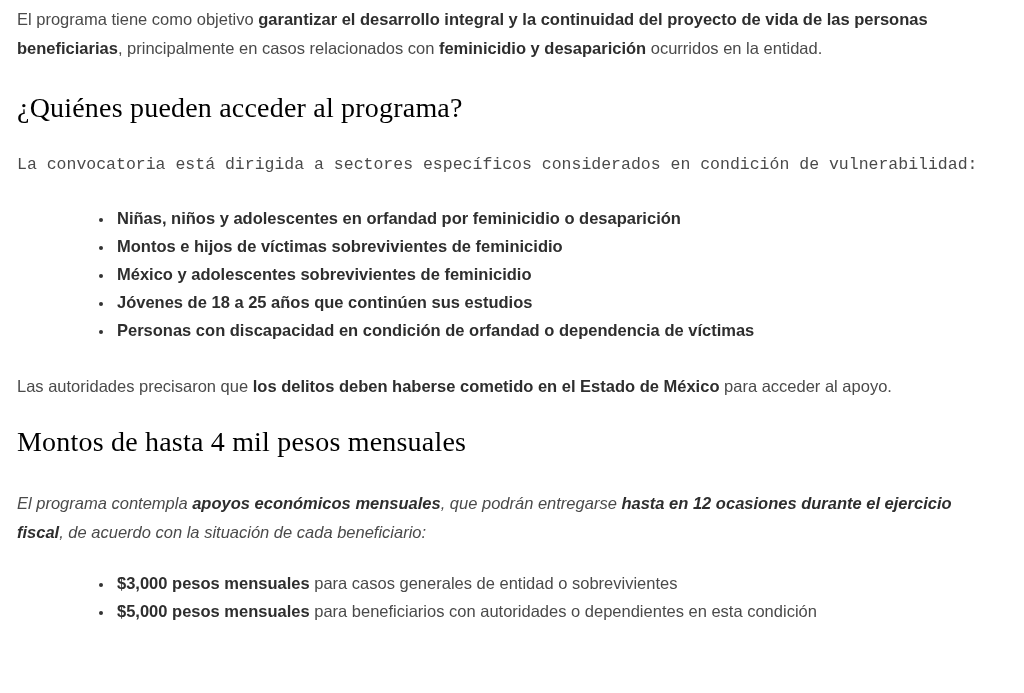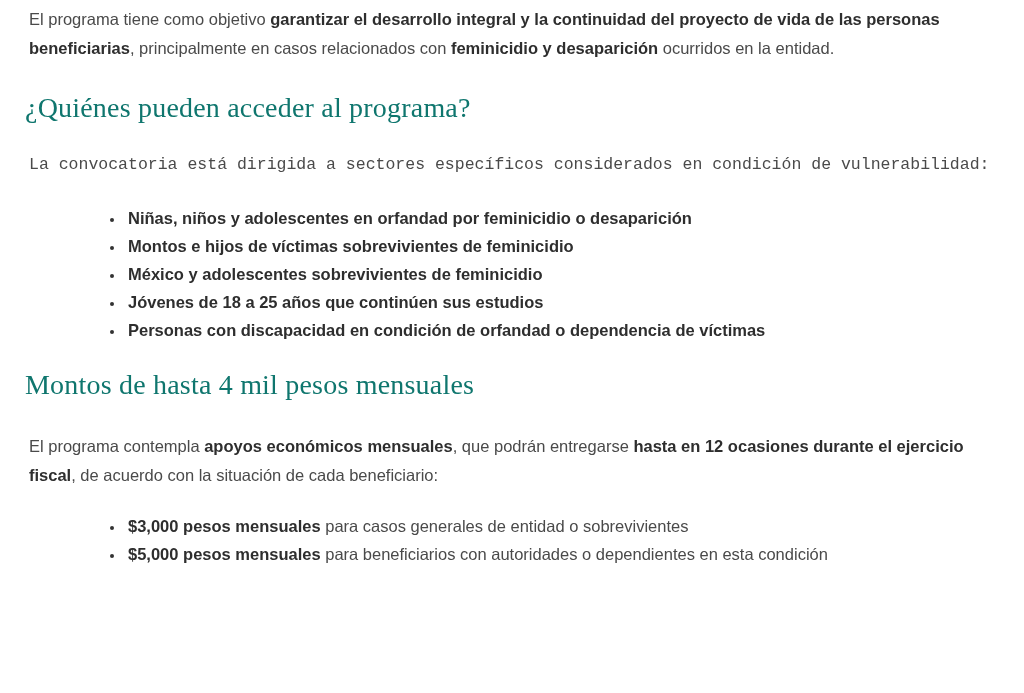--- a/index.html
+++ b/index.html
@@ -10,56 +10,56 @@
     background: #ffffff;
     overflow: hidden;
     font-family: "Liberation Sans", sans-serif;
     -webkit-font-smoothing: antialiased;
   }
   .article { padding: 0 18px 0 13px; }
   .para {
     font-size: 16.5px;
     line-height: 29px;
     color: #4a4a4a;
-    margin: 16px;
+    margin: 4px;
     max-width: 990px;
   }
   .para .b, .bullets .b { font-weight: 700; color: #2e2e2e; }
   .para .r, .bullets .r { font-weight: 400; }
   .heading {
     font-family: "Liberation Serif", serif;
     font-weight: 400;
     font-size: 28px;
     line-height: 34px;
-    color: #0f766e;
-    margin: 12px;
+    color: #000000;
+    margin: 4px;
     letter-spacing: 0.2px;
   }
   .bullets {
-    margin: 15px;
+    margin: 4px;
     padding: 0 0 0 97px;
     list-style: disc outside;
     max-width: 990px;
   }
   .bullets li {
     font-size: 16.5px;
     line-height: 28px;
     color: #4a4a4a;
     padding-left: 3px;
   }
   .bullets li::marker { color: #333333; font-size: 13px; }
 
   
   .m-intro        { margin-top: 5px;  }
   .m-h-access     { margin-top: 28px; }
   .m-eligibility  { margin-top: 25px; font-family: Liberation Mono, monospace; }
   .m-list1        { margin-top: 25px; }
   .m-requirement  { margin-top: 28px; }
   .m-h-amounts    { margin-top: 24px; }
-  .m-amounts-intro{ margin-top: 30px; }
+  .m-amounts-intro{ margin-top: 30px; font-style: italic; }
   .m-list2        { margin-top: 22px; }
   .m-closing      { margin-top: 27px; }
 </style>
 </head>
 <body>
 
 <article class="article">
 
   <p class="para m-intro"><span class="r">El programa tiene como objetivo </span><span class="b">garantizar el desarrollo integral y la continuidad del proyecto de vida de las personas beneficiarias</span><span class="r">, principalmente en casos relacionados con </span><span class="b">feminicidio y desaparición</span><span class="r"> ocurridos en la entidad.</span></p>
 
@@ -68,20 +68,21 @@
   <p class="para m-eligibility"><span class="r">La convocatoria está dirigida a sectores específicos considerados en condición de vulnerabilidad:</span></p>
 
   <ul class="bullets m-list1">
       <li><span class="b">Niñas, niños y adolescentes en orfandad por feminicidio o desaparición</span></li>
       <li><span class="b">Montos e hijos de víctimas sobrevivientes de feminicidio</span></li>
       <li><span class="b">México y adolescentes sobrevivientes de feminicidio</span></li>
       <li><span class="b">Jóvenes de 18 a 25 años que continúen sus estudios</span></li>
       <li><span class="b">Personas con discapacidad en condición de orfandad o dependencia de víctimas</span></li>
     </ul>
 
+  <p class="para m-requirement"><span class="r">Las autoridades precisaron que </span><span class="b">los delitos deben haberse cometido en el Estado de México</span><span class="r"> para acceder al apoyo.</span></p>
 
   <h2 class="heading m-h-amounts">Montos de hasta 4 mil pesos mensuales</h2>
 
   <p class="para m-amounts-intro"><span class="r">El programa contempla </span><span class="b">apoyos económicos mensuales</span><span class="r">, que podrán entregarse </span><span class="b">hasta en 12 ocasiones durante el ejercicio fiscal</span><span class="r">, de acuerdo con la situación de cada beneficiario:</span></p>
 
   <ul class="bullets m-list2">
       <li><span class="b">$3,000 pesos mensuales</span><span class="r"> para casos generales de entidad o sobrevivientes</span></li>
       <li><span class="b">$5,000 pesos mensuales</span><span class="r"> para beneficiarios con autoridades o dependientes en esta condición</span></li>
     </ul>
 

